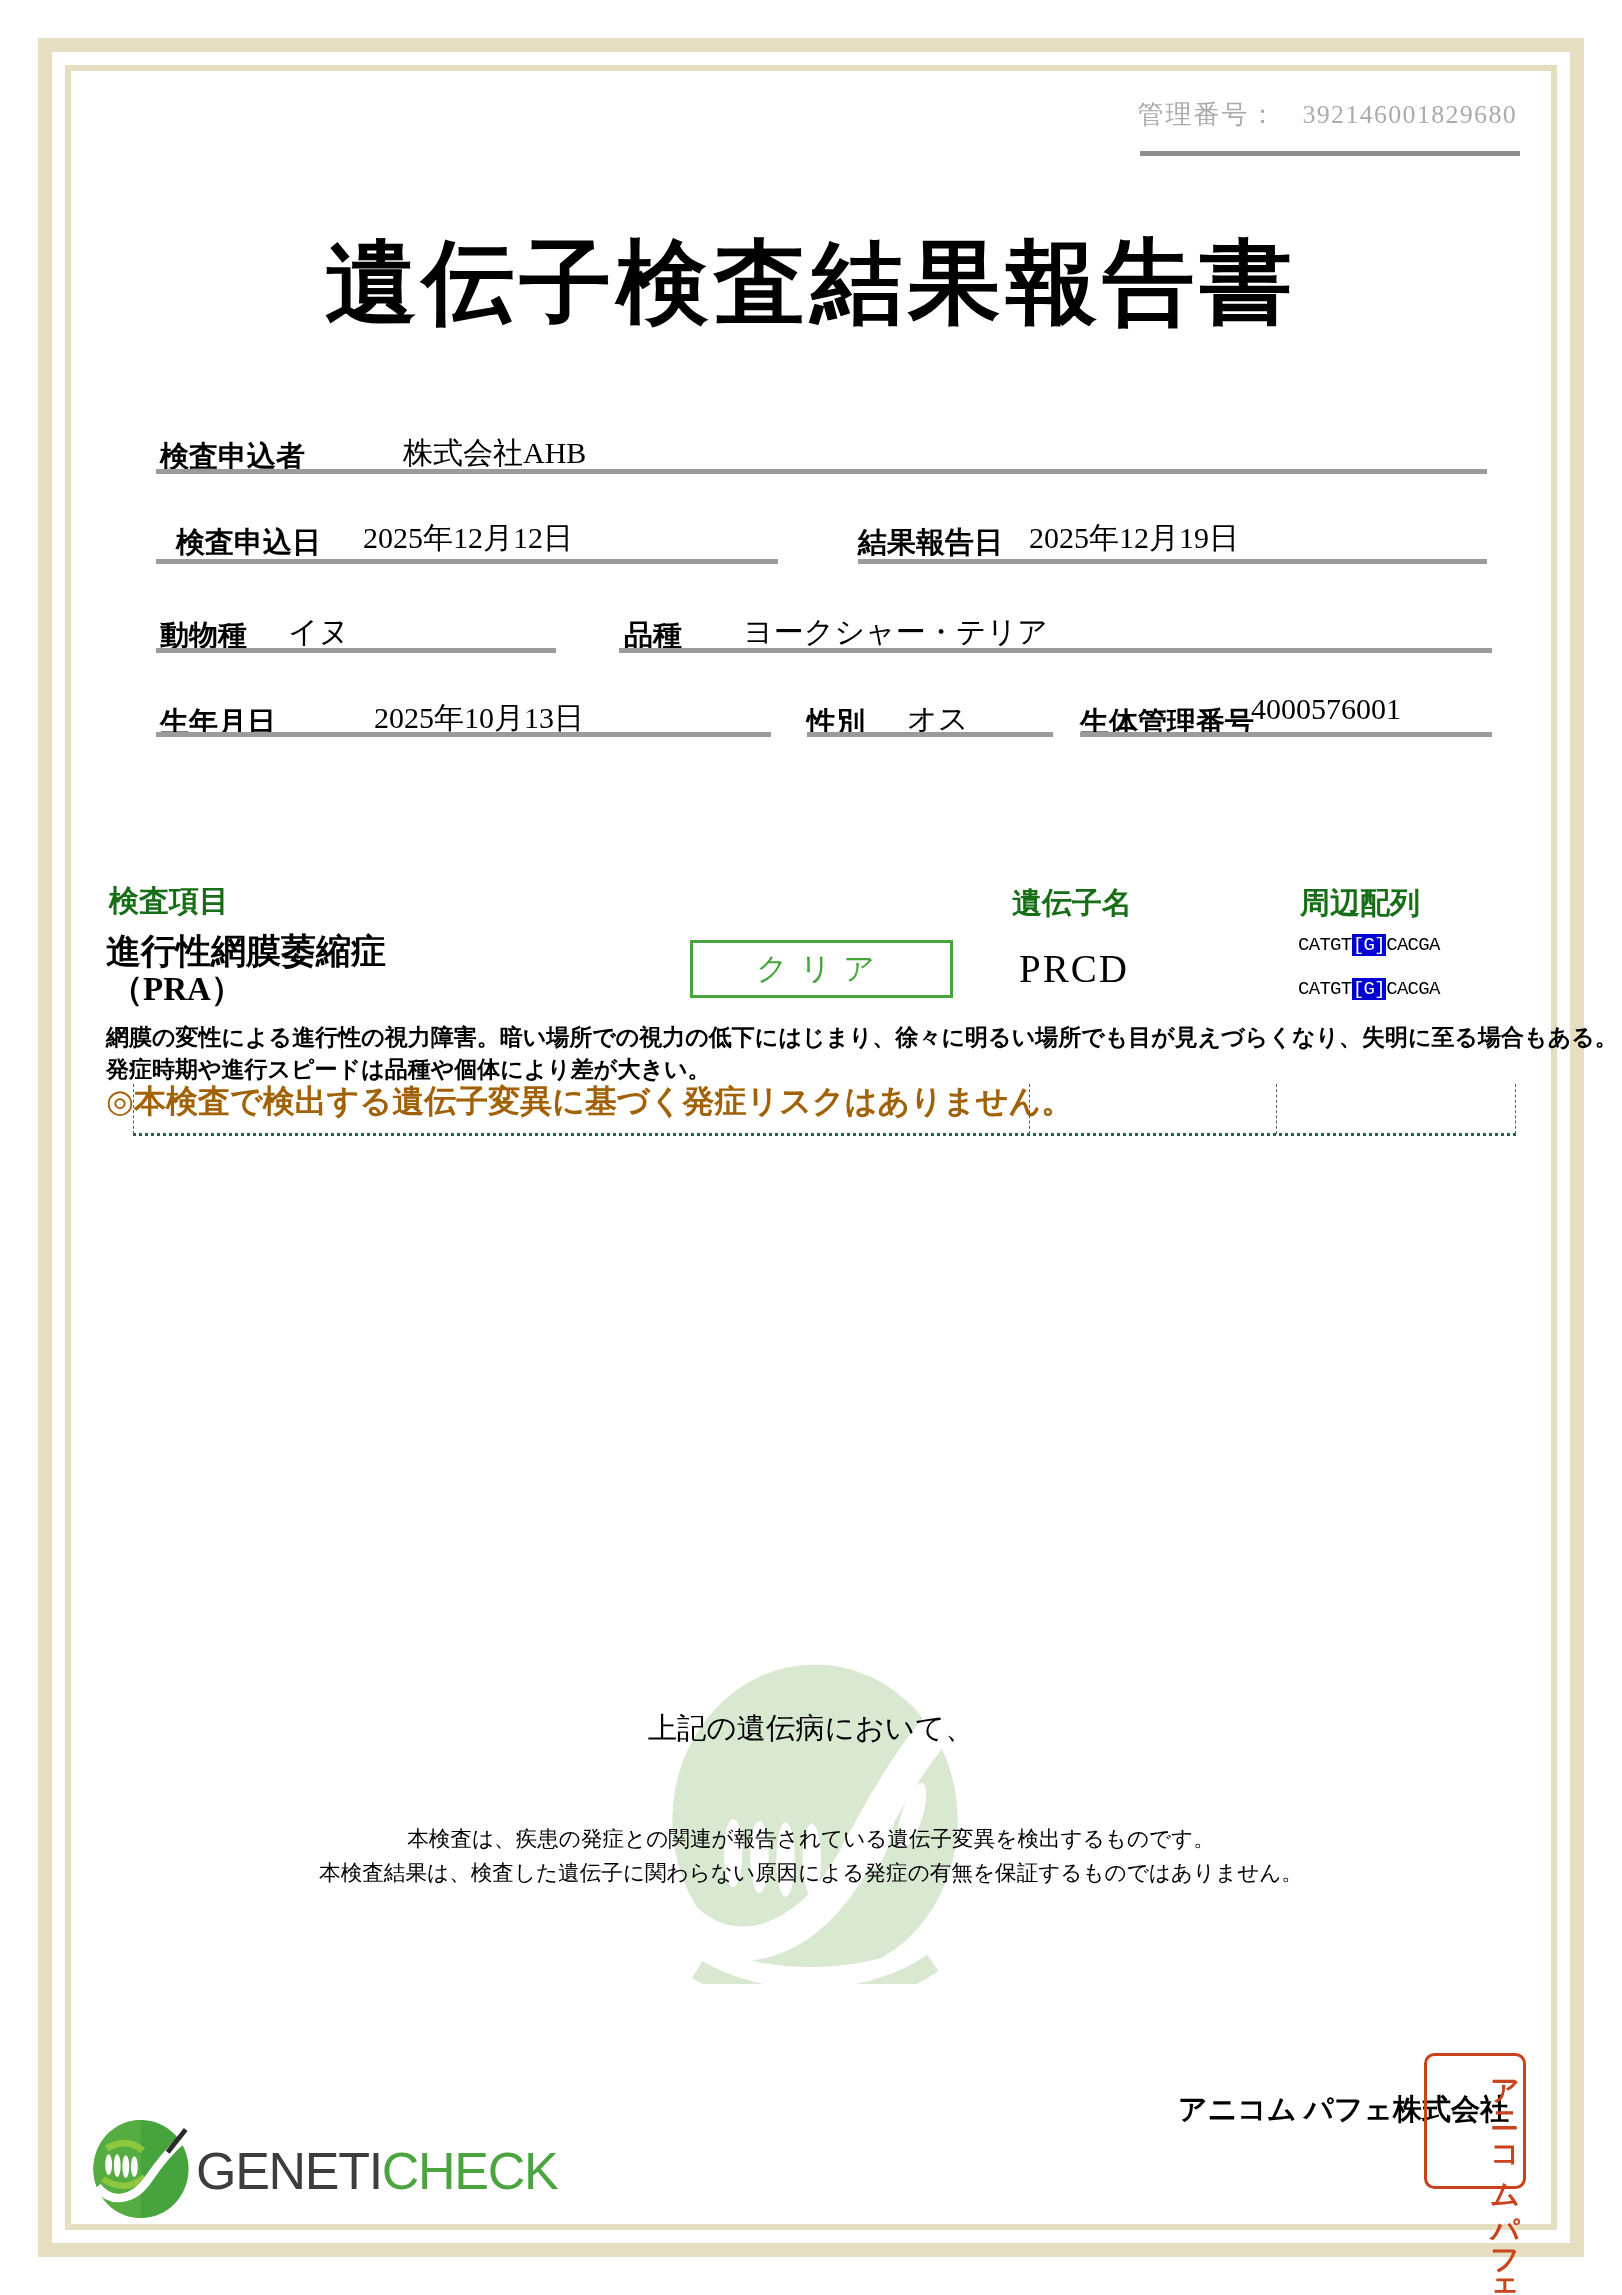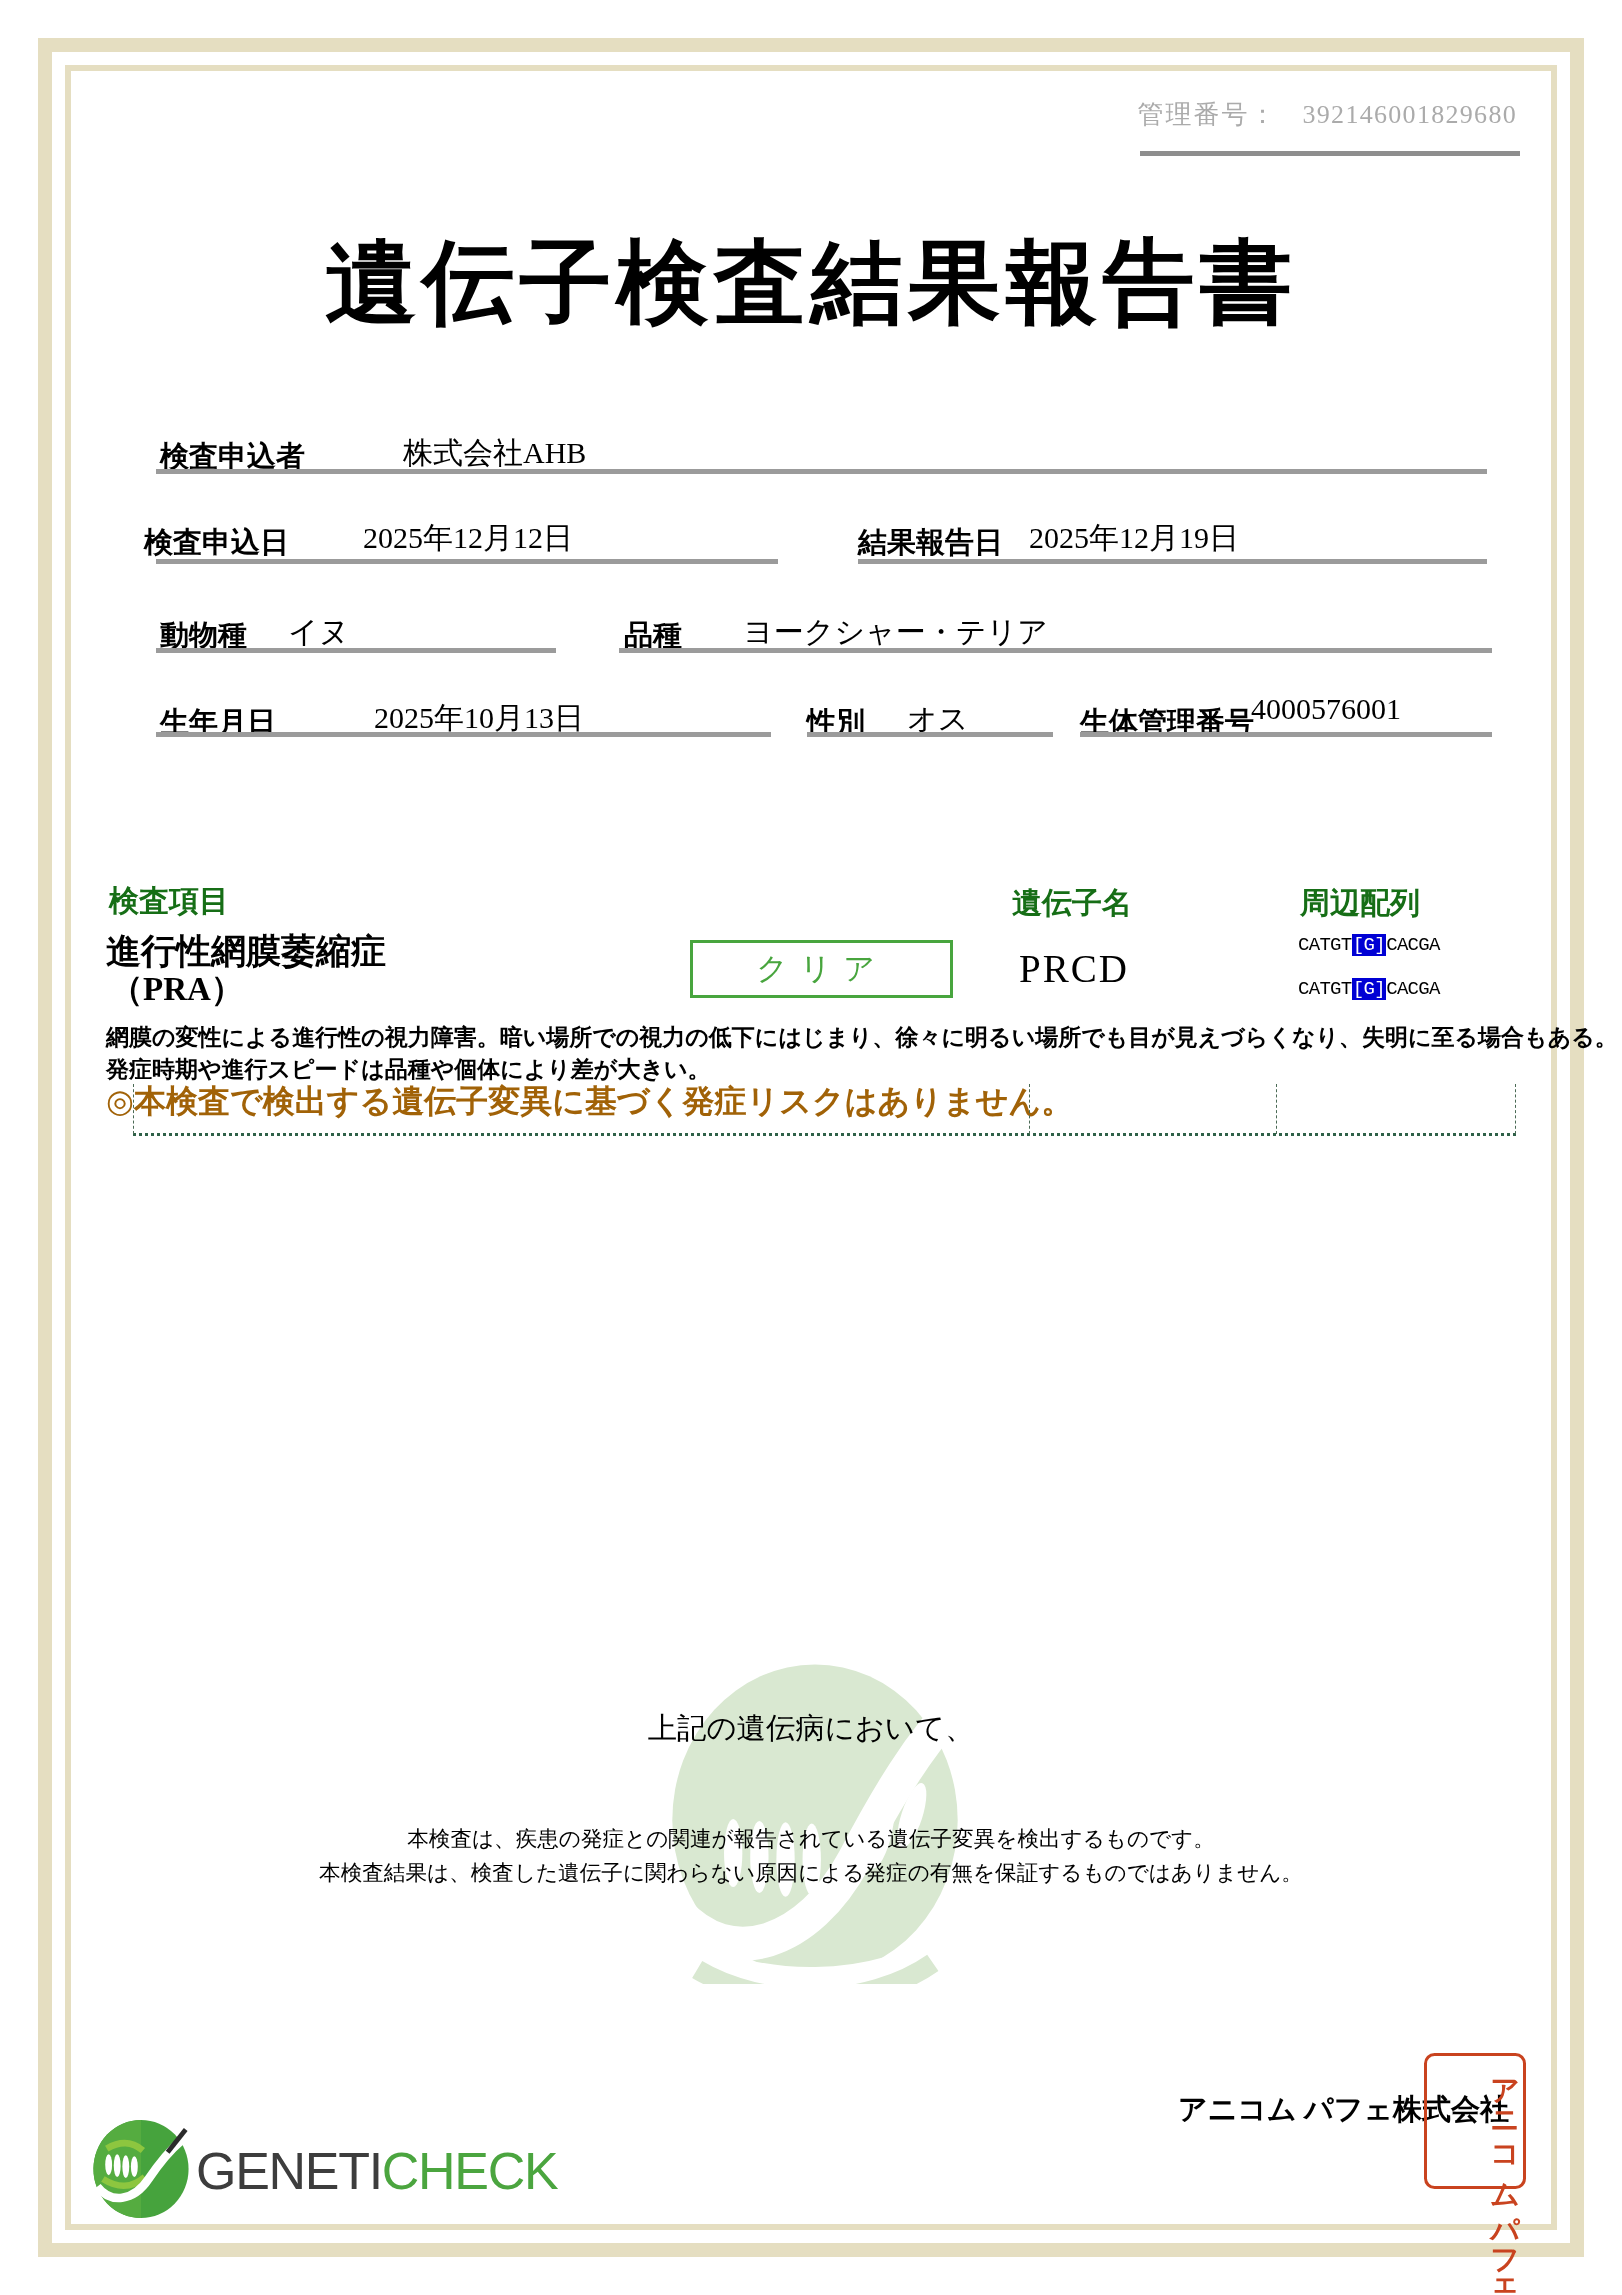--- a/index.html
+++ b/index.html
@@ -59,21 +59,21 @@
     <span>管理番号：</span><span class="num">392146001829680</span>
   </div>
   <div class="abs ctrl-line"></div>
 
   <div class="abs title">遺伝子検査結果報告書</div>
 
   <div class="abs flabel" style="left:160px;top:437px;">検査申込者</div>
   <div class="abs fvalue" style="left:363px;top:433px;margin-left:40px;">株式会社AHB</div>
   <div class="abs uline" style="left:156px;top:469px;width:1331px;"></div>
 
-  <div class="abs flabel" style="left:144px;top:523px;">検査申込日</div>
+  <div class="abs flabel" style="left:176px;top:523px;">検査申込日</div>
   <div class="abs fvalue" style="left:363px;top:518px;">2025年12月12日</div>
   <div class="abs flabel" style="left:858px;top:523px;">結果報告日</div>
   <div class="abs fvalue" style="left:1029px;top:518px;">2025年12月19日</div>
   <div class="abs uline" style="left:156px;top:559px;width:622px;"></div>
   <div class="abs uline" style="left:858px;top:559px;width:629px;"></div>
 
   <div class="abs flabel" style="left:160px;top:616px;">動物種</div>
   <div class="abs fvalue" style="left:288px;top:612px;">イヌ</div>
   <div class="abs flabel" style="left:624px;top:616px;">品種</div>
   <div class="abs fvalue" style="left:743px;top:612px;">ヨークシャー・テリア</div>

